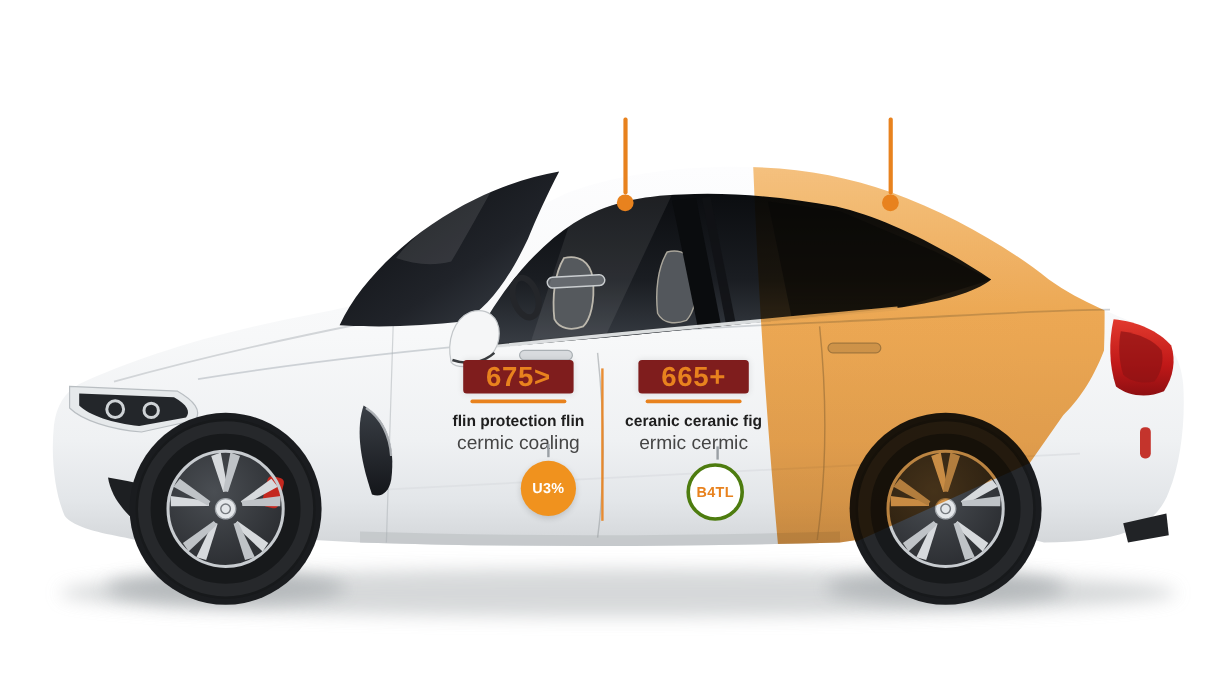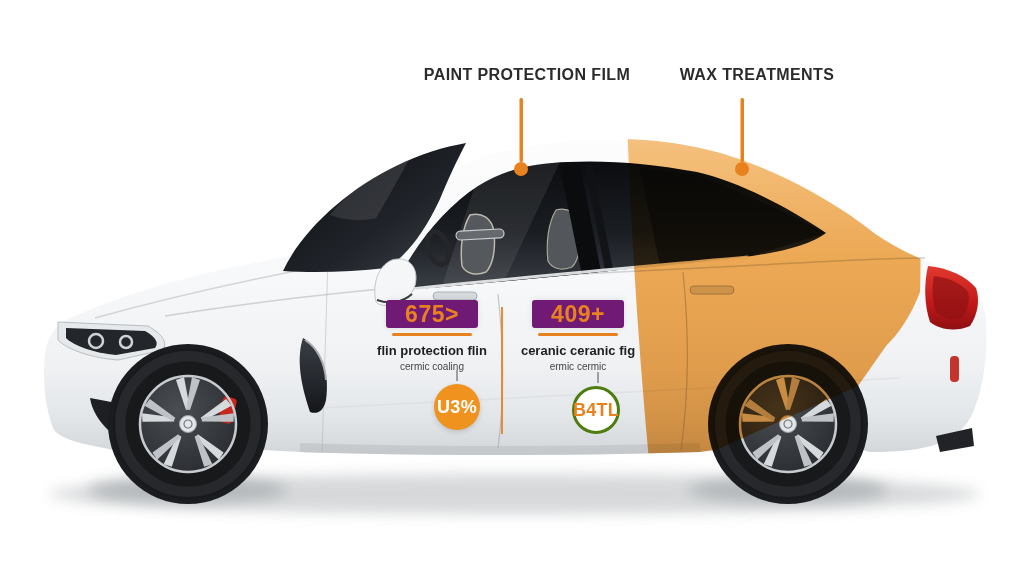--- a/index.html
+++ b/index.html
@@ -12,44 +12,44 @@
     position:absolute;top:66px;transform:translateX(-50%);
     font-size:16px;font-weight:600;letter-spacing:.4px;color:var(--label-text,#2b2b2b);
     white-space:nowrap;
   }
   .label-left{left:527px;}
   .label-right{left:757px;}
   .stats-col{position:absolute;top:300px;width:124px;text-align:center;}
   .stats-left{left:370px;}
   .stats-right{left:516px;}
   .stat-chip{
-    display:inline-block;background:#701a75;border-radius:3px;padding:0 19px;
+    display:inline-block;background:#7f1d1d;border-radius:3px;padding:0 19px;
     box-shadow:0 0 6px rgba(0,0,0,.10);
   }
   .stat-value{
     font-size:23px;font-weight:bold;color:var(--accent-orange,#e8821e);
     line-height:28px;letter-spacing:.5px;
   }
   .stat-underline{
     width:80px;height:3px;border-radius:2px;margin:5px auto 7px auto;
     background:var(--accent-orange,#e8821e);
   }
   .stat-line1{font-size:13px;font-weight:600;color:#1e1e1e;white-space:nowrap;}
-  .stat-line2{font-size:10px;font-weight:400;color:#454545;margin-top:3px;white-space:nowrap;}
+  .stat-line2{font-size:16px;font-weight:400;color:#454545;margin-top:3px;white-space:nowrap;}
   .stat-divider{
     position:absolute;left:501px;top:307px;width:2px;height:127px;
     background:var(--accent-orange,#e8821e);opacity:.9;
   }
   .tick{position:absolute;width:2px;height:11px;background:#9aa0a5;}
   .tick-left{left:456px;top:370px;}
   .tick-right{left:597px;top:372px;}
   .badge{
     position:absolute;width:46px;height:46px;border-radius:50%;
     display:flex;align-items:center;justify-content:center;
-    font-size:18px;font-weight:bold;letter-spacing:.3px;
+    font-size:12px;font-weight:bold;letter-spacing:.3px;
   }
   .badge-orange{
     left:434px;top:384px;background:var(--badge-orange,#f0921e);color:#ffffff;
     box-shadow:0 2px 5px rgba(0,0,0,.15);
   }
   .badge-white{
     left:572px;top:386px;background:#ffffff;color:var(--accent-orange,#e8821e);
     border:3px solid #4d7c0f;width:42px;height:42px;
   }
   .accent-fill{fill:var(--accent-orange,#e8821e);}
@@ -247,35 +247,33 @@
     </g>
 
     <g>
       <rect x="519.5" y="98" width="3.5" height="64" rx="1.5" class="accent-fill"></rect>
       <circle cx="521" cy="169" r="7" class="accent-fill"></circle>
       <rect x="740.5" y="98" width="3.5" height="64" rx="1.5" class="accent-fill"></rect>
       <circle cx="742" cy="169" r="7" class="accent-fill"></circle>
     </g>
   </svg>
 
-  <div class="label label-left">PAINT PROTECTION FILM</div>
-  <div class="label label-right">WAX TREATMENTS</div>
 
   <div class="stats-col stats-left">
     <div class="stat-chip">
       <span class="stat-value">675&gt;</span>
     </div>
     <div class="stat-underline"></div>
     <div class="stat-line1">flin protection flin</div>
     <div class="stat-line2">cermic coaling</div>
   </div>
 
   <div class="stats-col stats-right">
     <div class="stat-chip">
-      <span class="stat-value">409+</span>
+      <span class="stat-value">665+</span>
     </div>
     <div class="stat-underline"></div>
     <div class="stat-line1">ceranic ceranic fig</div>
     <div class="stat-line2">ermic cermic</div>
   </div>
 
   <div class="stat-divider"></div>
   <div class="tick tick-left"></div>
   <div class="tick tick-right"></div>
 

